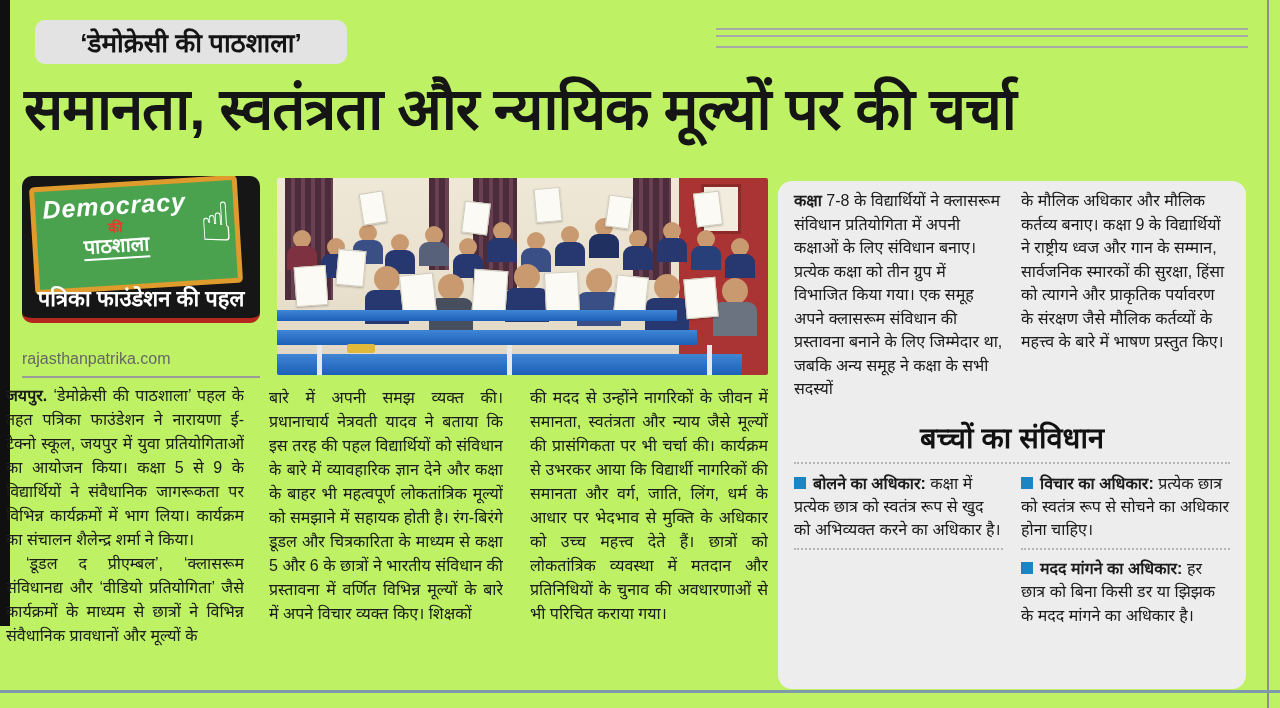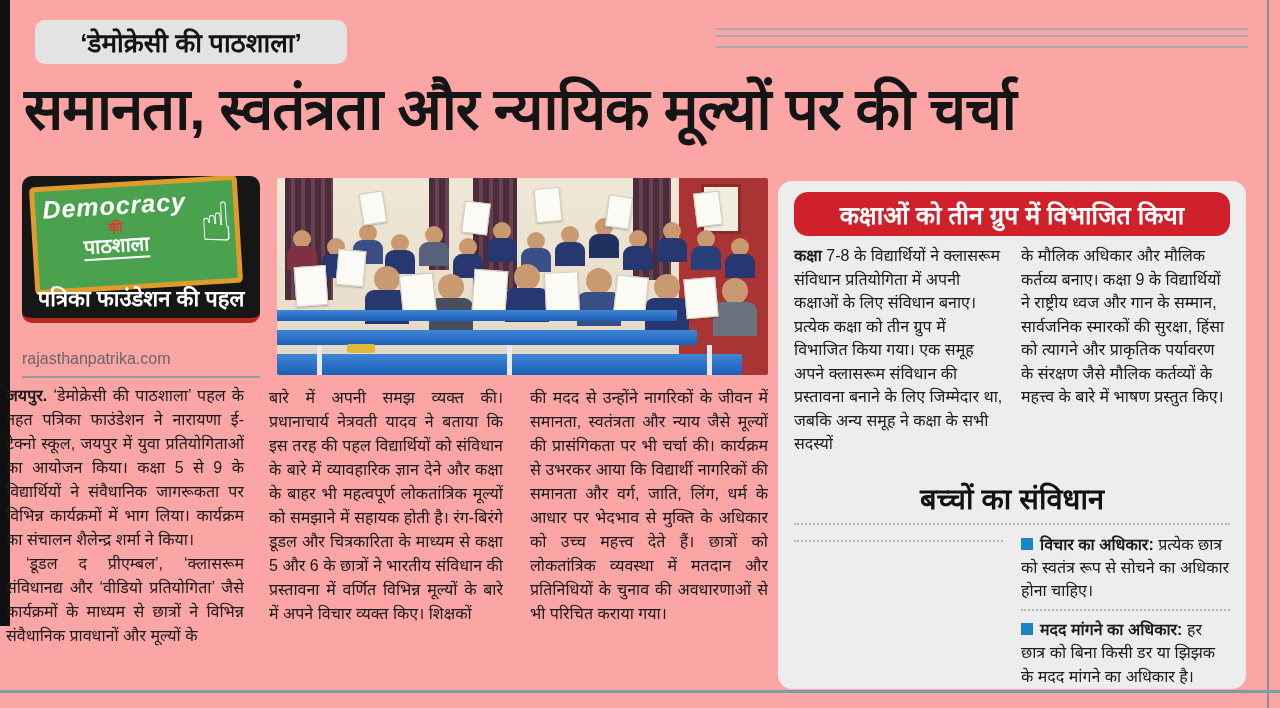--- a/index.html
+++ b/index.html
@@ -1,17 +1,17 @@
 <!DOCTYPE html>
 <html><head>
 <meta charset="utf-8">
 <style>
   html,body{margin:0;padding:0;background:#fff;}
   body{font-family:"Liberation Sans","DejaVu Sans",sans-serif;}
-  .canvas{position:relative;width:1280px;height:708px;background:#fca5a5;overflow:hidden;}
+  .canvas{position:relative;width:1280px;height:708px;background:#bef264;overflow:hidden;}
 
   
   .left-strip{position:absolute;left:0;top:0;width:10px;height:626px;background:#101010;}
   .right-vline{position:absolute;left:1267px;top:0;width:2px;height:708px;background:#8e8e8e;}
   .bottom-rule{position:absolute;left:0;top:690px;width:1280px;height:3px;background:#7e9aab;}
 
   
   .tag-box{position:absolute;left:35px;top:20px;width:312px;height:44px;background:#e3e3e3;border-radius:10px;
            display:flex;align-items:center;justify-content:center;font-weight:bold;font-size:26px;color:#141414;}
   .banner-box{position:absolute;left:357px;top:17px;width:352px;height:50px;background:#1c99d5;border-radius:14px;
@@ -63,21 +63,21 @@
   .desk{position:absolute;left:0;background:linear-gradient(#3f86d6,#1c5fb8);}
   .leg{position:absolute;width:5px;background:#e8e8e8;}
   .pencilbox{position:absolute;left:70px;top:166px;width:28px;height:9px;background:#e0b93a;border-radius:2px;}
 
   
   .panel{position:absolute;left:778px;top:181px;width:468px;height:508px;background:#ededed;border-radius:14px;overflow:hidden;}
   .panel-header{margin:11px auto 0 auto;width:436px;height:44px;background:#cf202b;border-radius:14px;color:#fff;
          font-weight:bold;font-size:25px;display:flex;align-items:center;justify-content:center;}
   .panel-cols{display:flex;gap:18px;padding:8px 16px 0 16px;}
   .panel-col{width:209px;font-size:16px;line-height:1.47;color:#1c1c1c;}
-  .panel-sub{text-align:center;font-weight:900;font-size:29px;color:#111;margin-top:22px;}
+  .panel-sub{text-align:center;font-weight:900;font-size:29px;color:#111;margin-top:16px;}
   .rights-wrap{margin:6px 16px 0 16px;border-top:2px dotted #b5b5b5;padding-top:8px;display:flex;gap:18px;}
   .rights-col{width:209px;}
   .right-item{font-size:16px;line-height:1.45;color:#1c1c1c;}
   .right-item .t{font-weight:bold;}
   .bullet{display:inline-block;width:12px;height:12px;background:#1a85c2;margin-right:7px;}
   .rsep{border-top:2px dotted #b5b5b5;margin:7px 0;}
 </style>
 </head>
 <body>
 
@@ -224,34 +224,34 @@
     <div class="desk" style="top:132px;width:400px;height:11px;"></div>
     <div class="desk" style="top:152px;width:420px;height:15px;"></div>
     <div class="desk" style="top:176px;width:465px;height:21px;"></div>
     <div class="leg" style="left:40px;top:167px;height:30px;"></div>
     <div class="leg" style="left:230px;top:167px;height:30px;"></div>
     <div class="leg" style="left:430px;top:167px;height:30px;"></div>
     <div class="pencilbox"></div>
   </div>
 
   <div class="panel">
-    <div class="panel-header">
-      <span>कक्षाओं को तीन ग्रुप में विभाजित किया</span>
-    </div>
     <div class="panel-cols">
       <div class="panel-col">
         <span class="lead">कक्षा</span><span> 7-8 के विद्यार्थियों ने क्लासरूम संविधान प्रतियोगिता में अपनी कक्षाओं के लिए संविधान बनाए। प्रत्येक कक्षा को तीन ग्रुप में विभाजित किया गया। एक समूह अपने क्लासरूम संविधान की प्रस्तावना बनाने के लिए जिम्मेदार था, जबकि अन्य समूह ने कक्षा के सभी सदस्यों</span>
       </div>
       <div class="panel-col">
         <span>के मौलिक अधिकार और मौलिक कर्तव्य बनाए। कक्षा 9 के विद्यार्थियों ने राष्ट्रीय ध्वज और गान के सम्मान, सार्वजनिक स्मारकों की सुरक्षा, हिंसा को त्यागने और प्राकृतिक पर्यावरण के संरक्षण जैसे मौलिक कर्तव्यों के महत्त्व के बारे में भाषण प्रस्तुत किए।</span>
       </div>
     </div>
     <div class="panel-sub">बच्चों का संविधान</div>
     <div class="rights-wrap">
       <div class="rights-col">
+        <div class="right-item">
+          <span class="bullet"></span><span class="t">बोलने का अधिकार:</span><span> कक्षा में प्रत्येक छात्र को स्वतंत्र रूप से खुद को अभिव्यक्त करने का अधिकार है।</span>
+        </div>
         <div class="rsep"></div>
       </div>
       <div class="rights-col">
         <div class="right-item">
           <span class="bullet"></span><span class="t">विचार का अधिकार:</span><span> प्रत्येक छात्र को स्वतंत्र रूप से सोचने का अधिकार होना चाहिए।</span>
         </div>
         <div class="rsep"></div>
         <div class="right-item">
           <span class="bullet"></span><span class="t">मदद मांगने का अधिकार:</span><span> हर छात्र को बिना किसी डर या झिझक के मदद मांगने का अधिकार है।</span>
         </div>

